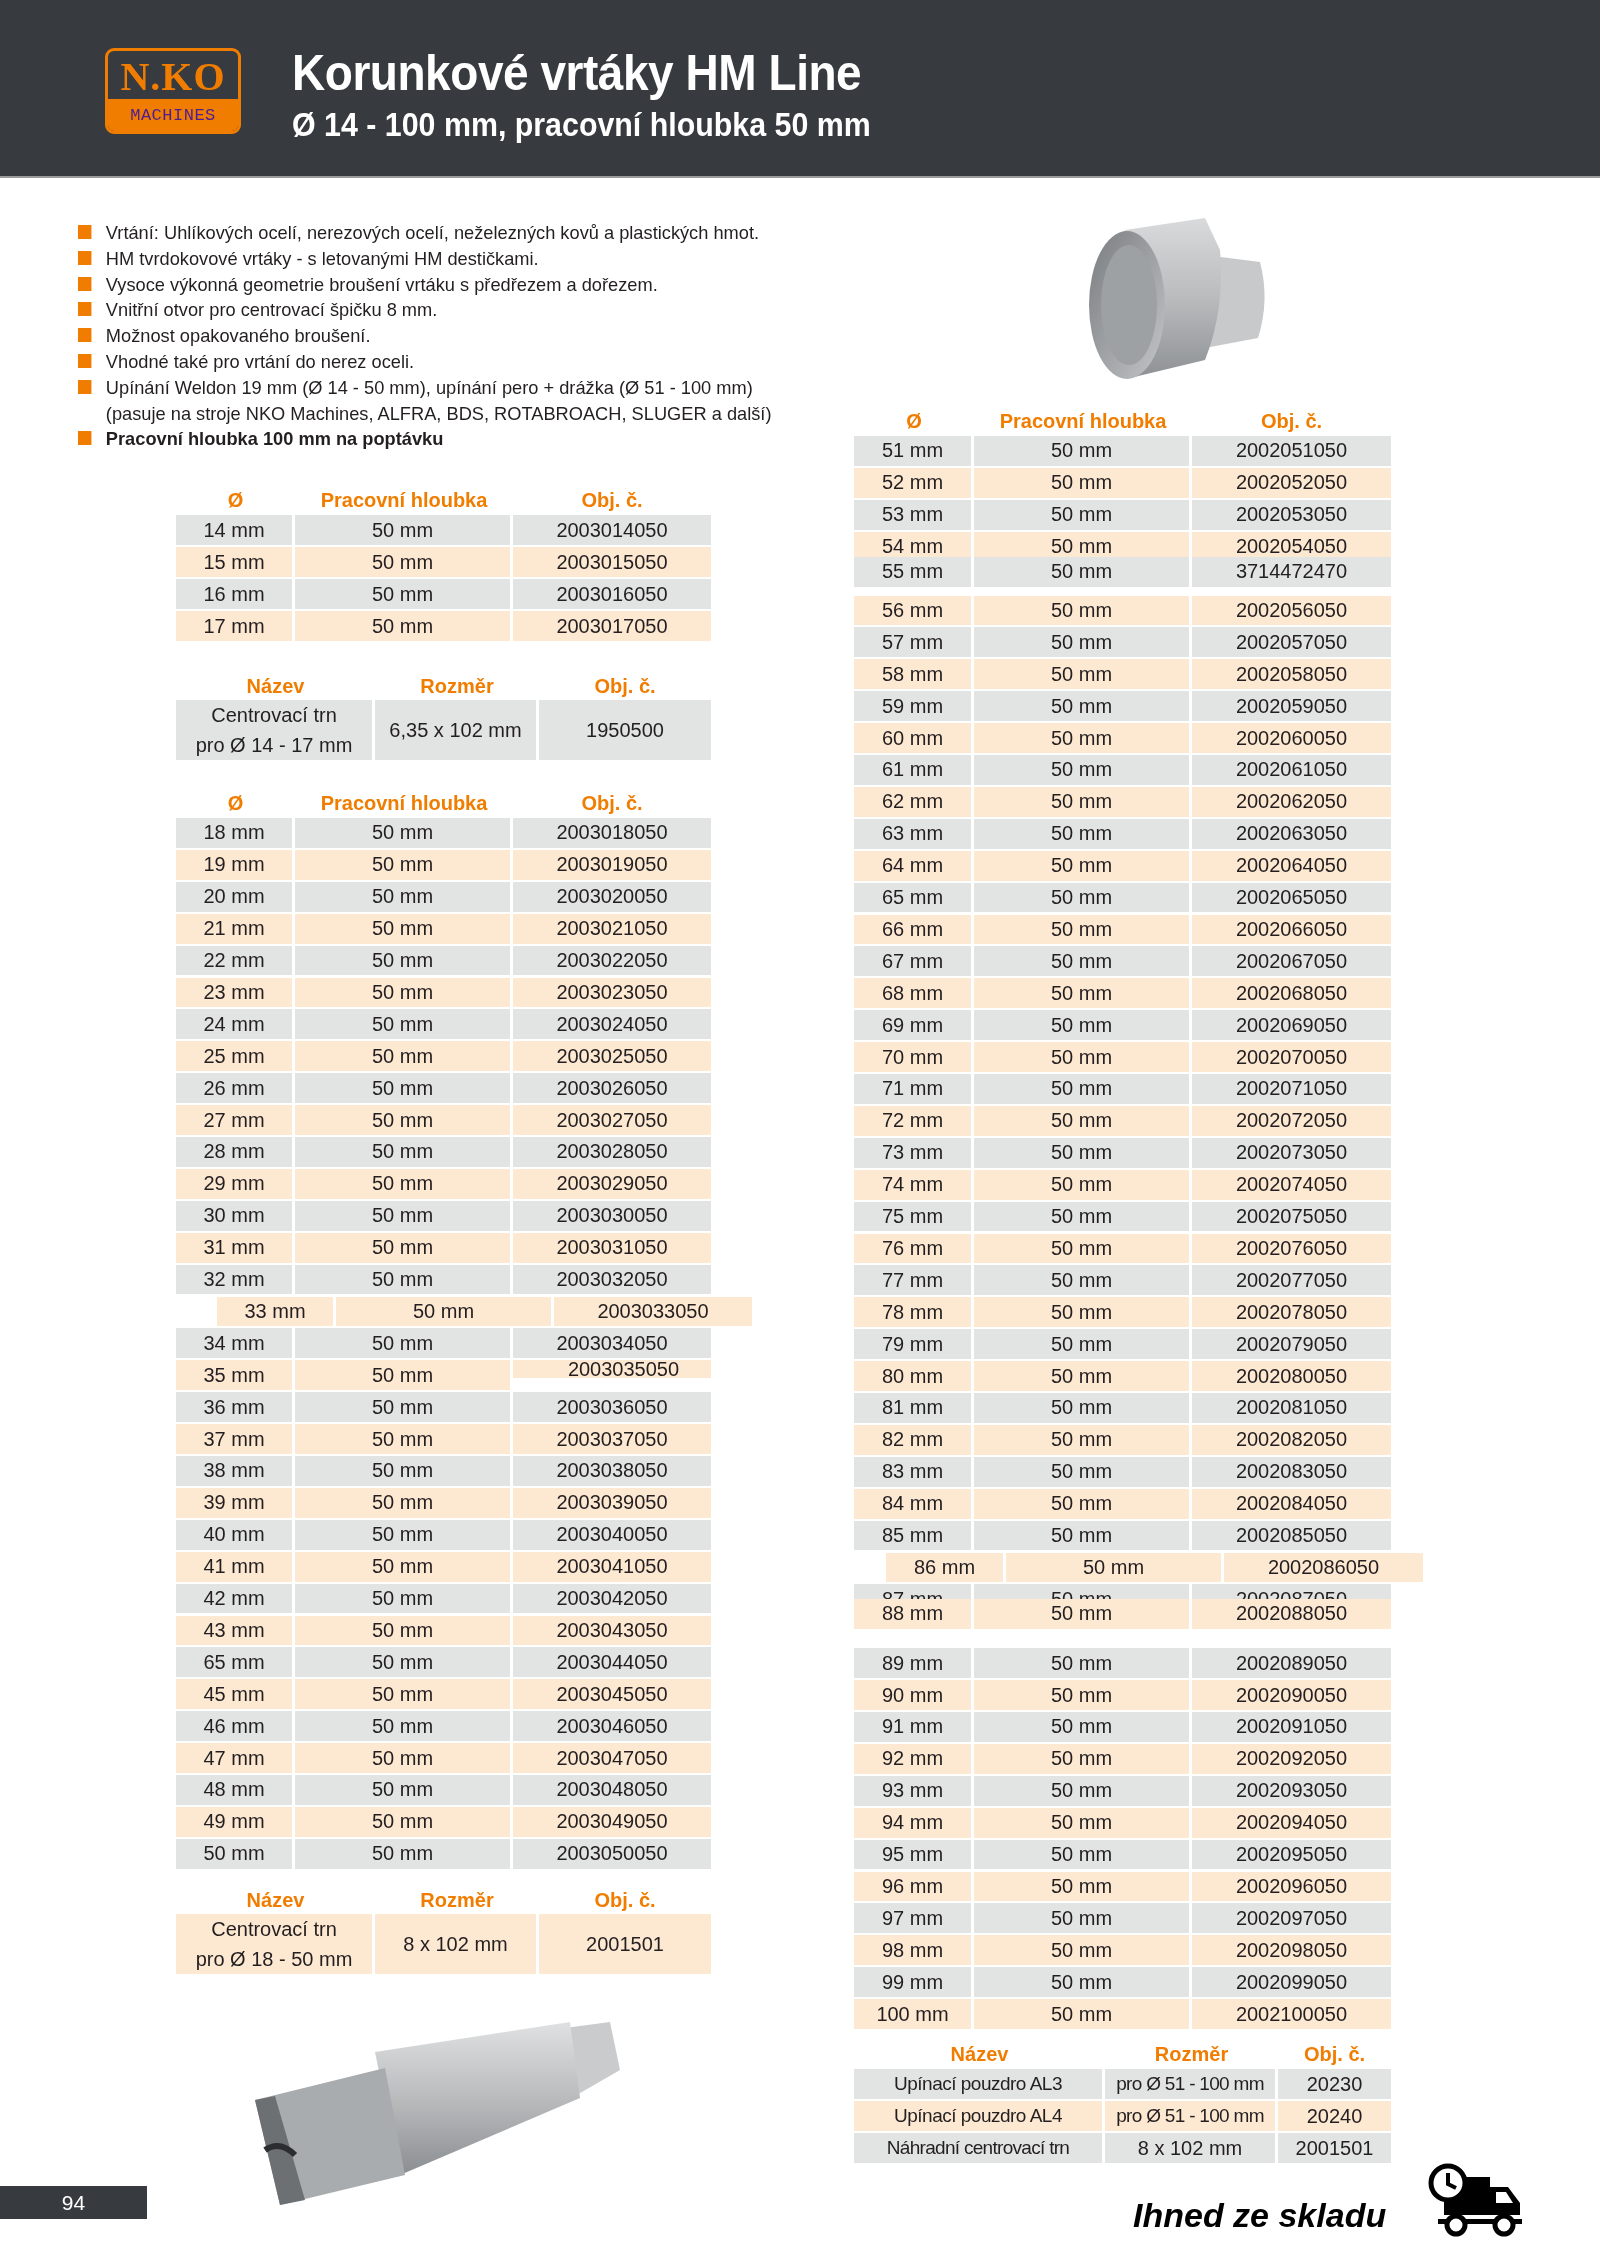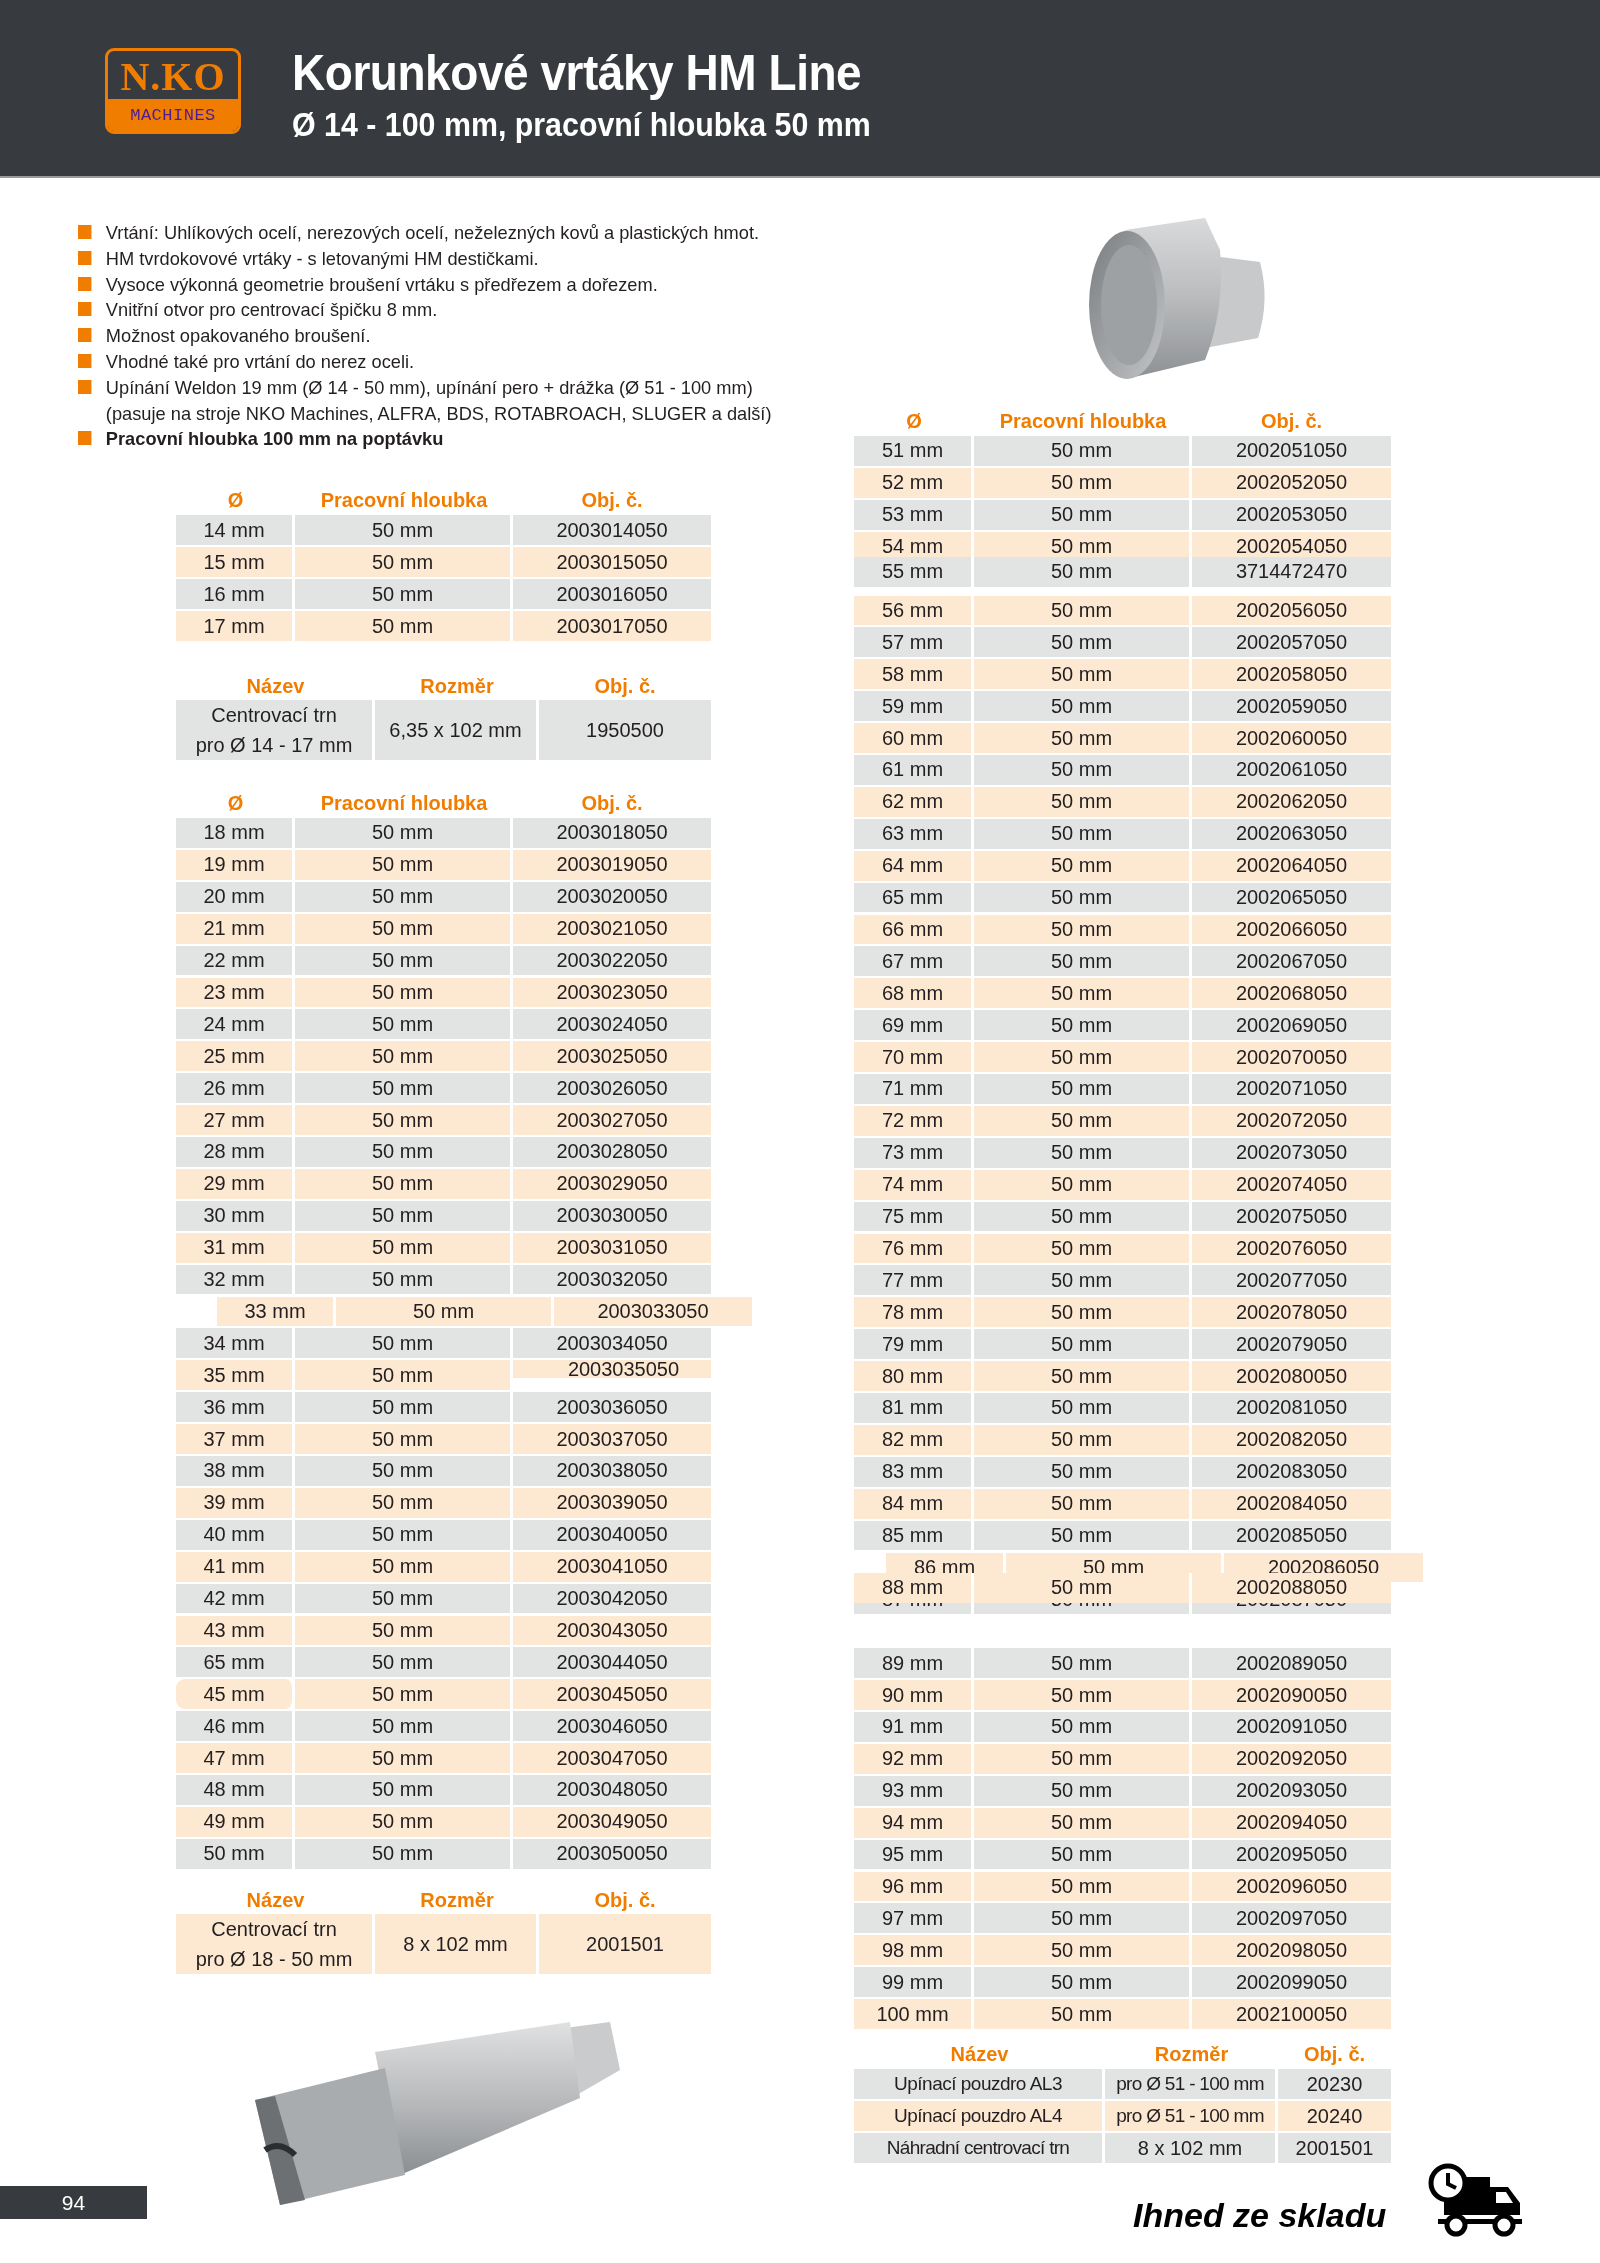--- a/index.html
+++ b/index.html
@@ -247,21 +247,21 @@
       <div class="cell" style="width: 119px; height: 29.9px;">43 mm</div>
       <div class="cell" style="width: 218px; height: 29.9px;">50 mm</div>
       <div class="cell" style="width: 198px; height: 29.9px;">2003043050</div>
     </div>
     <div class="row g" style="top: 855.4px;">
       <div class="cell" style="width: 119px; height: 29.9px;">65 mm</div>
       <div class="cell" style="width: 218px; height: 29.9px;">50 mm</div>
       <div class="cell" style="width: 198px; height: 29.9px;">2003044050</div>
     </div>
     <div class="row p" style="top: 887.3px;">
-      <div class="cell" style="width: 119px; height: 29.9px; border-radius: 9px;">45 mm</div>
+      <div class="cell" style="width: 119px; height: 29.9px;">45 mm</div>
       <div class="cell" style="width: 218px; height: 29.9px;">50 mm</div>
       <div class="cell" style="width: 198px; height: 29.9px;">2003045050</div>
     </div>
     <div class="row g" style="top: 919.2px;">
       <div class="cell" style="width: 119px; height: 29.9px;">46 mm</div>
       <div class="cell" style="width: 218px; height: 29.9px;">50 mm</div>
       <div class="cell" style="width: 198px; height: 29.9px;">2003046050</div>
     </div>
     <div class="row p" style="top: 951.1px;">
       <div class="cell" style="width: 119px; height: 29.9px;">47 mm</div>
@@ -481,21 +481,21 @@
     <div class="row p" style="top: 1142.5px; padding-left: 32px;">
       <div class="cell" style="width: 120px; height: 29.9px;">86 mm</div>
       <div class="cell" style="width: 218px; height: 29.9px;">50 mm</div>
       <div class="cell" style="width: 199px; height: 29.9px;">2002086050</div>
     </div>
     <div class="row g" style="top: 1174.4px;">
       <div class="cell" style="width: 120px; height: 29.9px;">87 mm</div>
       <div class="cell" style="width: 218px; height: 29.9px;">50 mm</div>
       <div class="cell" style="width: 199px; height: 29.9px;">2002087050</div>
     </div>
-    <div class="row p" style="top: 1163px;">
+    <div class="row p" style="top: 1189px;">
       <div class="cell" style="width: 120px; height: 29.9px;">88 mm</div>
       <div class="cell" style="width: 218px; height: 29.9px;">50 mm</div>
       <div class="cell" style="width: 199px; height: 29.9px;">2002088050</div>
     </div>
     <div class="row g" style="top: 1238.2px;">
       <div class="cell" style="width: 120px; height: 29.9px;">89 mm</div>
       <div class="cell" style="width: 218px; height: 29.9px;">50 mm</div>
       <div class="cell" style="width: 199px; height: 29.9px;">2002089050</div>
     </div>
     <div class="row p" style="top: 1270.1px;">

